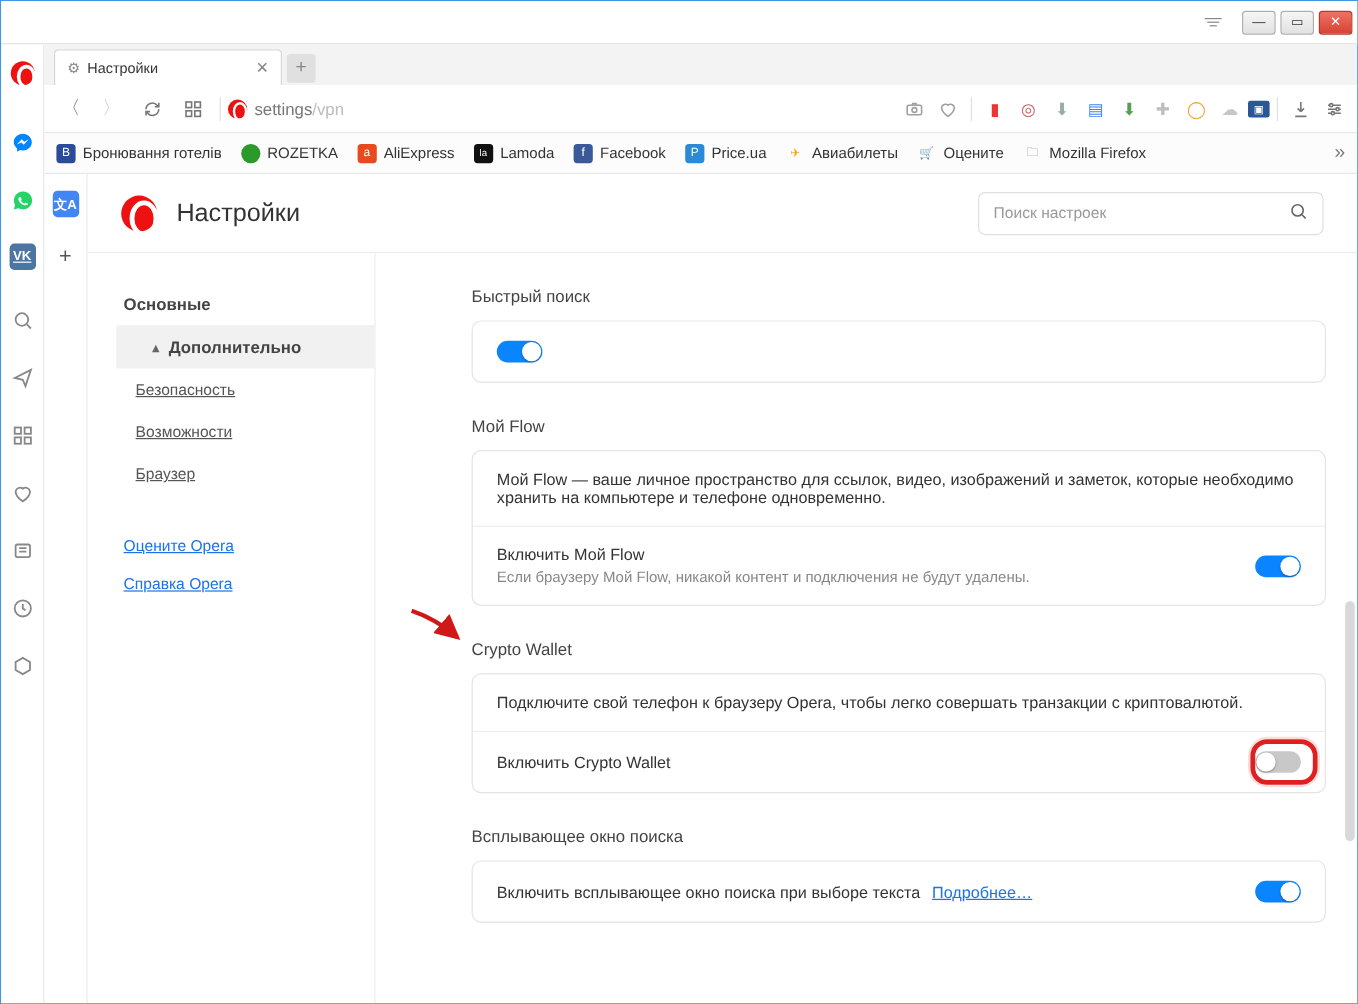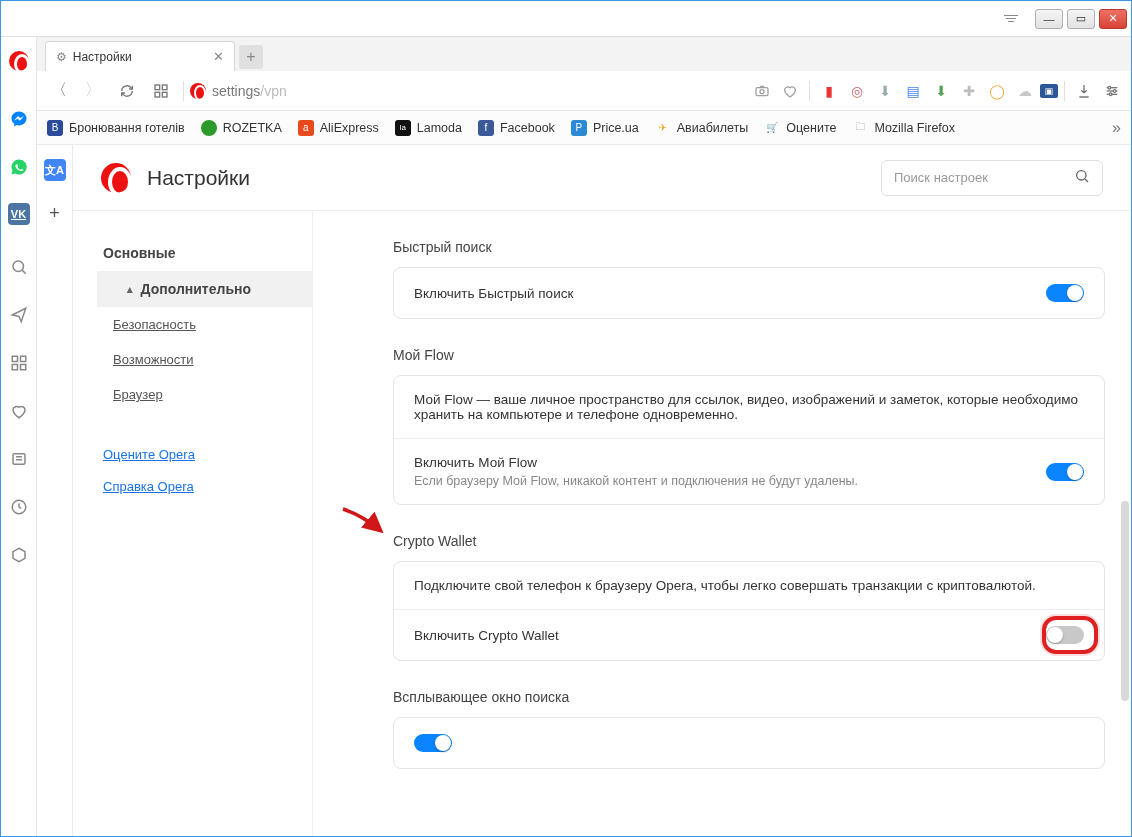--- a/index.html
+++ b/index.html
@@ -96,21 +96,21 @@
   .inner-aside .plus{font-size:18px;color:#555;}
 
   .page{flex:1;display:flex;flex-direction:column;overflow:hidden;}
   .page-head{
     height:66px;display:flex;align-items:center;padding:0 28px;border-bottom:1px solid #eee;
   }
   .page-head .opera-b{width:30px;height:30px;border-radius:50%;background:#e11;position:relative;margin-right:16px;}
   .page-head .opera-b::after{content:"";position:absolute;left:7px;top:4px;width:16px;height:22px;border:4px solid #fff;border-radius:50%;}
   .page-head h1{font-size:21px;font-weight:400;color:#333;}
   .page-head .search{
-    margin-left:auto;width:222px;height:36px;border:1px solid #e0e0e0;border-radius:6px;
+    margin-left:auto;width:288px;height:36px;border:1px solid #e0e0e0;border-radius:6px;
     display:flex;align-items:center;padding:0 12px;color:#999;font-size:13px;
   }
   .page-head .search .mag{margin-left:auto;color:#888;}
 
   .page-body{flex:1;display:flex;overflow:hidden;}
   .settings-nav{
     width:240px;border-right:1px solid #eee;padding:24px 0;font-size:14px;color:#444;
   }
   .settings-nav .nav-item{padding:10px 30px;}
   .settings-nav .nav-item.sub{padding-left:40px;font-size:13px;color:#555;text-decoration:underline;}
@@ -393,21 +393,20 @@
                         <path d="M0 0L6 3L0 6z" fill="#d01818"></path>
                       </marker>
                     </defs>
                     <path d="M2 2 C 14 6, 26 12, 40 24" stroke="#d01818" stroke-width="3.5" fill="none" marker-end="url(#ah)"></path>
                   </svg>
               </div>
 
               <div class="section-title">Быстрый поиск</div>
               <div class="card">
                 <div class="row">
-                  <div class="desc">Включить Быстрый поиск</div>
                   <div class="toggle on"></div>
                 </div>
               </div>
 
               <div class="section-title">Мой Flow</div>
               <div class="card">
                 <div class="row">
                   <div class="desc">Мой Flow — ваше личное пространство для ссылок, видео, изображений и заметок, которые необходимо хранить на компьютере и телефоне одновременно.</div>
                 </div>
                 <div class="row">
@@ -427,20 +426,24 @@
                 <div class="row" style="position:relative">
                   <div class="desc">Включить Crypto Wallet</div>
                   <div class="toggle off"></div>
                   <div class="ring" style="right:6px;top:6px;width:56px;height:38px;"></div>
                 </div>
               </div>
 
               <div class="section-title">Всплывающее окно поиска</div>
               <div class="card">
                 <div class="row">
+                  <div class="desc">
+                    <span>Включить всплывающее окно поиска при выборе текста</span>
+                    <a class="more-link">Подробнее…</a>
+                  </div>
                   <div class="toggle on"></div>
                 </div>
               </div>
 
             </div>
           </div>
         </div>
       </div>
     </div>
   </div>

